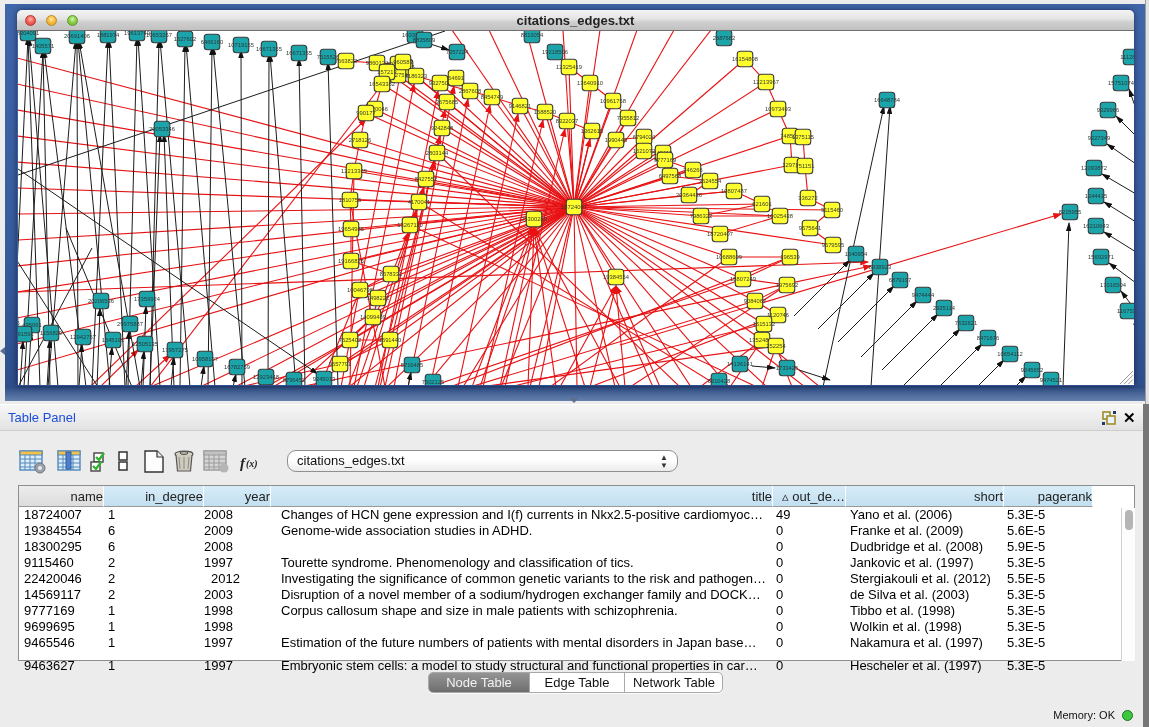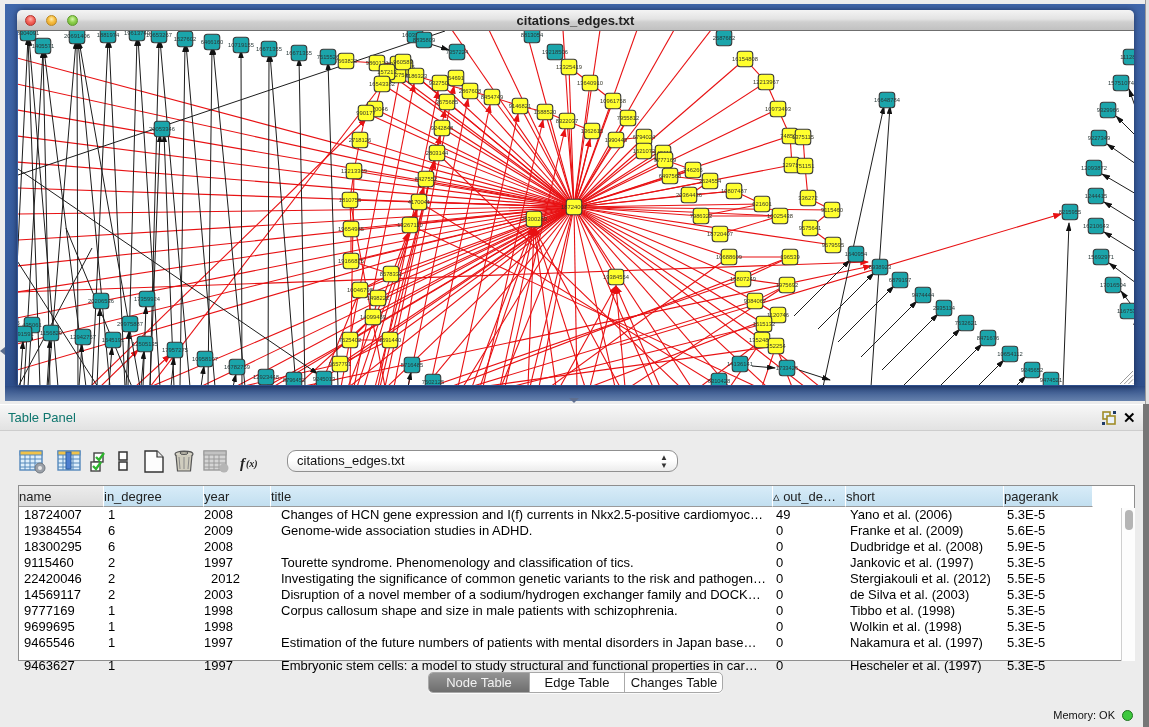--- a/index.html
+++ b/index.html
@@ -12,28 +12,28 @@
 #tly{left:29px;background:radial-gradient(circle at 50% 35%,#ffedb0 0%,#f6bd3e 45%,#dd9a27 100%);border:1px solid #bd8a22}
 #tlg{left:50px;background:radial-gradient(circle at 50% 35%,#d8f7b0 0%,#8ed04c 45%,#67ab31 100%);border:1px solid #5f9a2e}
 #net{position:absolute;left:1px;top:21px}
 #lstrip{position:absolute;left:0;top:0;width:5px;height:401px;background:#ededed}
 #tstrip{position:absolute;left:0;top:0;width:1149px;height:4px;background:#ededed}
 #rstrip{position:absolute;left:1145px;top:0;width:4px;height:404px;background:#e2e2e2;border-left:1px solid #9a9a9a}
 #rdark{position:absolute;left:1143px;top:404px;width:6px;height:323px;background:#767676}
 #ltri{position:absolute;left:0px;top:347px;width:0;height:0;border-top:4px solid transparent;border-bottom:4px solid transparent;border-right:5px solid #5a6c8c}
 #caret{position:absolute;left:569px;top:398px;width:0;height:0;border-left:5px solid transparent;border-right:5px solid transparent;border-top:5px solid #5f6f8f}
 #tpstrip{position:absolute;left:0;top:404px;width:1149px;height:27px;background:linear-gradient(180deg,#f7f7f7,#e2e2e2);border-top:1px solid #fff;border-bottom:1px solid #cdcdcd}
-#tptitle{position:absolute;left:8px;top:410px;font-size:13px;color:#0f766e}
+#tptitle{position:absolute;left:8px;top:410px;font-size:13px;color:#1d4ed8}
 #floatico{position:absolute;left:1102px;top:411px;width:14px;height:14px}
 #closex{position:absolute;left:1123px;top:409px;font-size:15px;font-weight:bold;color:#000}
 #toolbar{position:absolute;left:0;top:431px;width:1149px;height:54px;background:#ececec}
 #dropdown{position:absolute;left:287px;top:450px;width:391px;height:22px;background:linear-gradient(180deg,#fff 45%,#ececec);border:1px solid #909090;border-radius:9px;font-size:13px;color:#111;line-height:20px;padding-left:9px}
 #ddarr{position:absolute;right:9px;top:3px;font-size:8px;color:#333;line-height:8px;text-align:center}
 #tablewrap{position:absolute;left:18px;top:485px;width:1117px;height:176px;background:#fff;border:1px solid #8e8e8e}
-.hd{position:absolute;top:0;height:21px;background:linear-gradient(180deg,#d8ecf8,#c2dff0);border-right:1px solid #fff;border-bottom:1px solid #9a9a9a;font-size:13px;color:#222;text-align:left;line-height:21px}
+.hd{position:absolute;top:0;height:21px;background:linear-gradient(180deg,#d8ecf8,#c2dff0);border-right:1px solid #fff;border-bottom:1px solid #9a9a9a;font-size:13px;color:#222;text-align:right;line-height:21px}
 .row{position:absolute;left:0;width:1100px;height:16px;line-height:16px;font-size:13px;color:#000}
 .row span{position:absolute;top:0;white-space:nowrap;overflow:hidden}
 #vscroll{position:absolute;left:1102px;top:22px;width:14px;height:153px;border-left:1px solid #d0d0d0;background:#fdfdfd}
 #thumb{position:absolute;left:3px;top:2px;width:8px;height:20px;border-radius:4px;background:#b5b5b5}
 #tabs{position:absolute;left:428px;top:672px;width:295px;height:21px;background:#fff;border:1px solid #a8a8a8;border-radius:5px;box-shadow:0 1px 0 rgba(255,255,255,.8)}
 #seg1{position:absolute;left:0;top:0;width:100px;height:19px;background:linear-gradient(180deg,#949494,#6e6e6e);border-radius:4px 0 0 4px;color:#f2f2f2;text-align:center;font-size:13px;line-height:19px}
 #seg2{position:absolute;left:100px;top:0;width:95px;height:19px;border-left:1px solid #aaa;color:#111;text-align:center;font-size:13px;line-height:19px}
 #seg3{position:absolute;left:195px;top:0;width:99px;height:19px;border-left:1px solid #aaa;color:#111;text-align:center;font-size:13px;line-height:19px}
 #mem{position:absolute;right:34px;top:709px;font-size:11px;color:#111}
 #memdot{position:absolute;left:1122px;top:710px;width:11px;height:11px;border-radius:50%;background:#3ec83e;border:1px solid #1e721e}
@@ -806,17 +806,17 @@
       <span style="left:831px">Hescheler et al. (1997)</span>
       <span style="left:988px">5.3E-5</span>
     </div>
 <div id="vscroll">
       <div id="thumb"></div>
     </div>
 </div>
 <div id="tabs">
     <div id="seg1">Node Table</div>
     <div id="seg2">Edge Table</div>
-    <div id="seg3">Changes Table</div>
+    <div id="seg3">Network Table</div>
   </div>
 <div id="mem">Memory: OK</div>
 <div id="memdot"></div>
 <div id="rdark"></div>
 
 </body></html>

